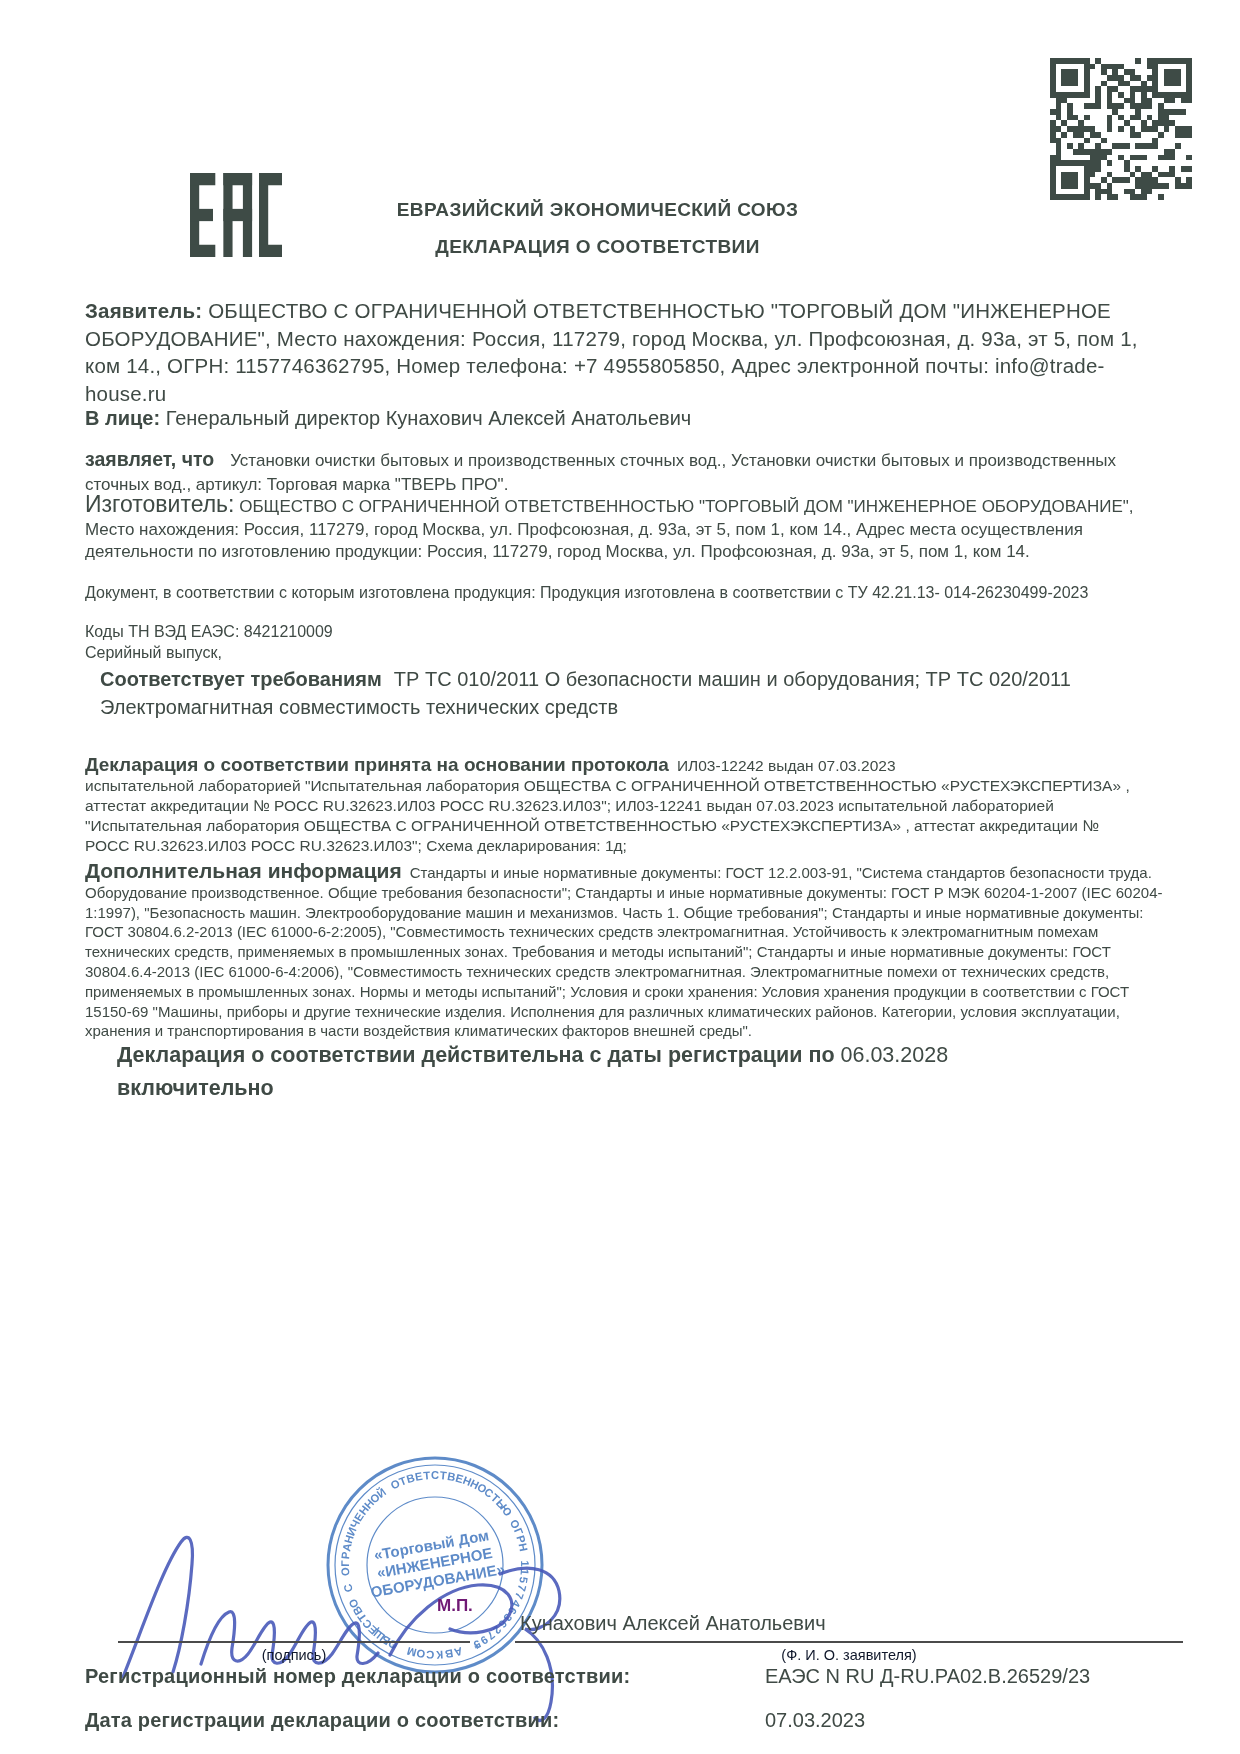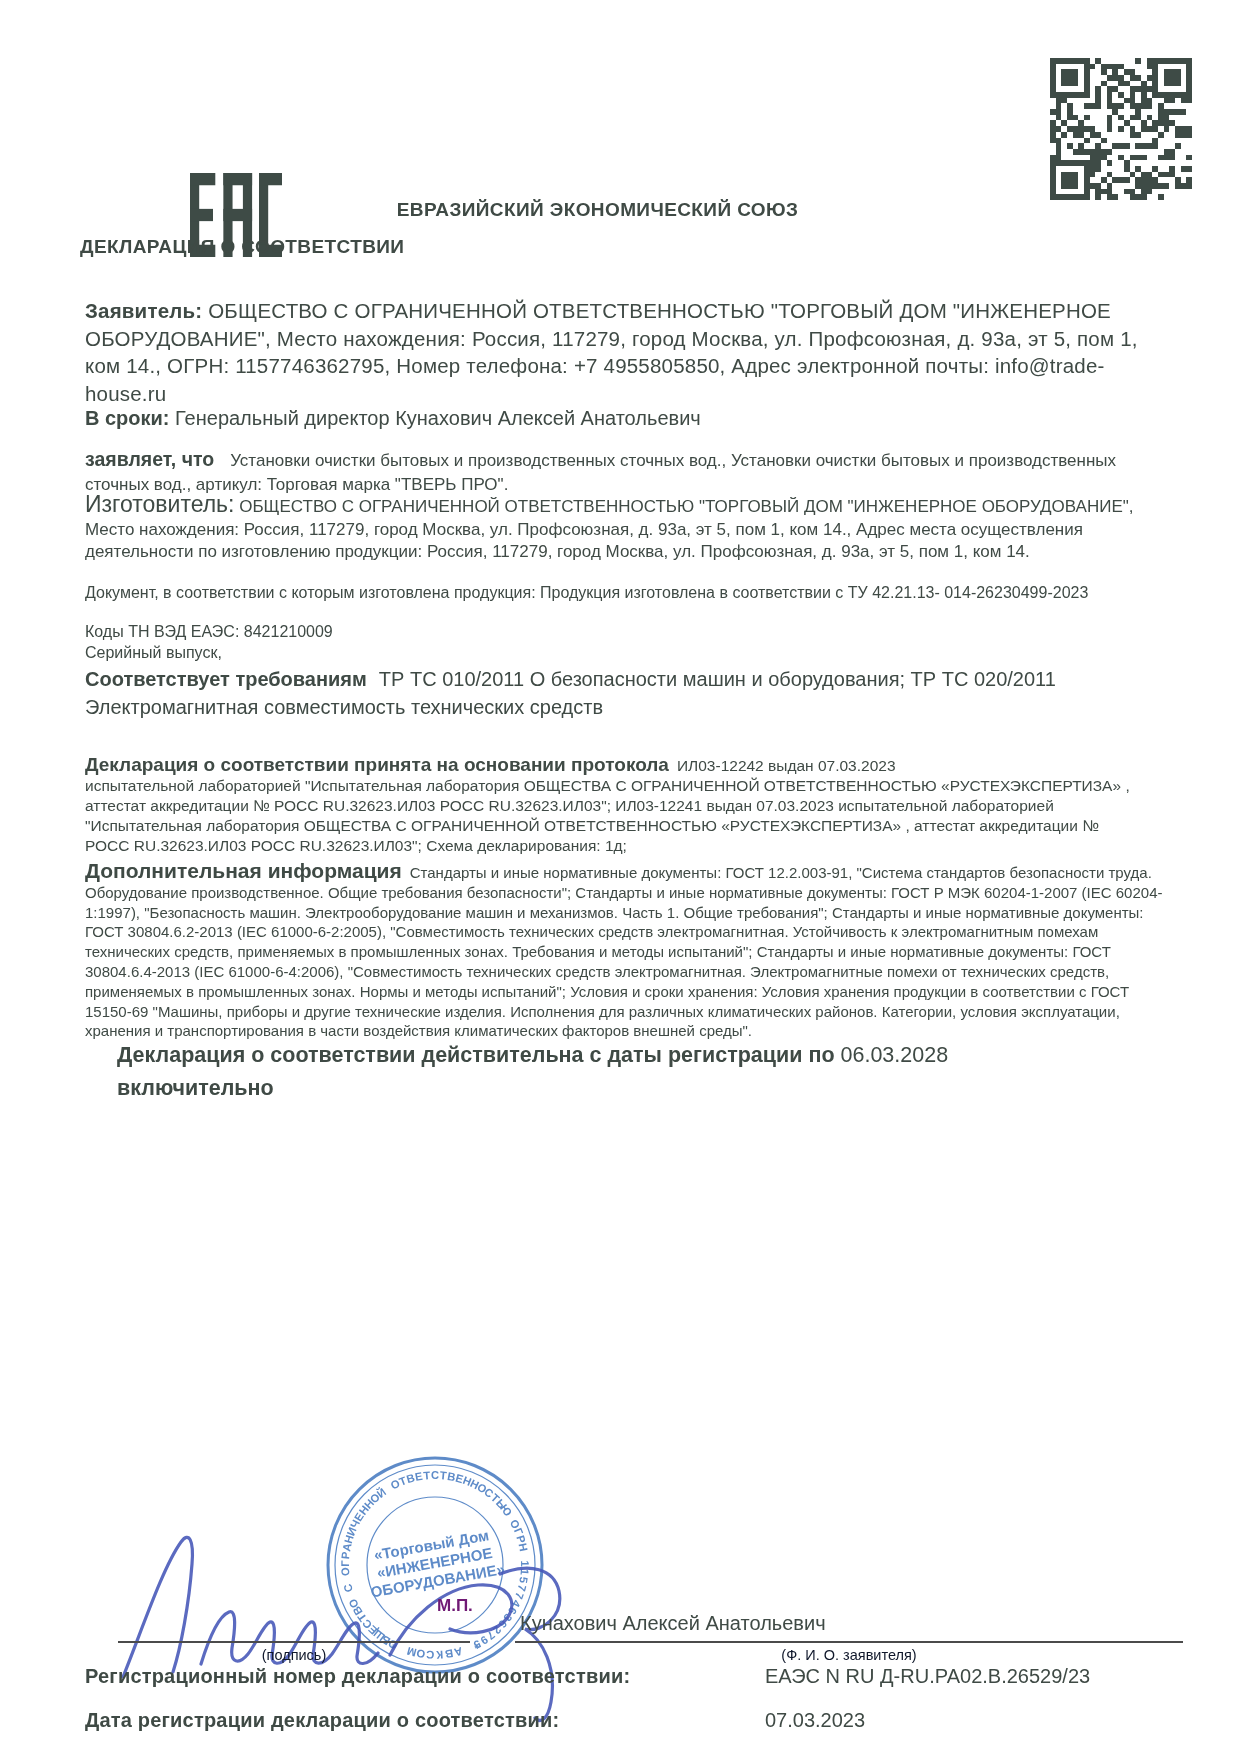--- a/index.html
+++ b/index.html
@@ -9,32 +9,32 @@
     margin:0 auto;
     padding-left:36px;
   }
   .abs{position:absolute;margin:0;}
   .par{position:absolute;margin:0;}
   b,.b{font-weight:bold;}
   
   .eac{left:190px;top:173px;}
   .qr{left:1050px;top:56px;}
   .t1{left:80px;top:199px;width:1035px;text-align:center;font-size:19px;font-weight:bold;letter-spacing:.4px;}
-  .t2{left:80px;top:236px;width:1035px;text-align:left;font-size:19px;font-weight:bold;letter-spacing:.4px;}
+  .t2{left:80px;top:236px;width:1035px;text-align:center;font-size:19px;font-weight:bold;letter-spacing:.4px;}
   
   .p-app{left:85px;top:297px;width:1080px;font-size:20.5px;line-height:27.5px;letter-spacing:.2px;}
   .p-person{left:85px;top:407px;width:1080px;font-size:20px;}
   .p-decl{left:85px;top:447px;width:1080px;font-size:17px;line-height:24px;}
   .decl-lbl{font-size:19.5px;font-weight:bold;margin-right:16px;}
   .p-manu{left:85px;top:493px;width:1082px;font-size:17px;line-height:22.6px;}
   .manu-lbl{font-size:23px;font-weight:normal;}
   .p-doc{left:85px;top:582px;width:1082px;font-size:16px;line-height:21px;}
   .p-tn{left:85px;top:623px;width:1082px;font-size:16px;}
   .p-serial{left:85px;top:644px;width:1082px;font-size:16px;}
-  .p-comp{left:85px;top:666px;width:1080px;font-size:20px;line-height:27.5px;}
+  .p-comp{left:100px;top:666px;width:1080px;font-size:20px;line-height:27.5px;}
   .comp-lbl{font-weight:bold;margin-right:12px;}
   .p-basis{left:85px;top:755px;width:1062px;font-size:15.5px;line-height:20px;}
   .basis-lbl{font-size:19px;font-weight:bold;margin-right:8px;}
   .basis-text{display:block;}
   .p-add{left:85px;top:861px;width:1085px;font-size:15px;line-height:19.8px;}
   .add-lbl{font-size:21px;font-weight:bold;margin-right:8px;}
   .p-valid{left:85px;top:1039px;width:1085px;font-size:21.5px;font-weight:bold;line-height:33px;margin-left:32px;}
   .valid-date{font-weight:normal;}
   .valid-suffix{display:block;}
   
@@ -394,21 +394,21 @@
       <rect x="15" y="24" width="1" height="1" fill="#3e4b46"></rect>
       <rect x="16" y="24" width="1" height="1" fill="#3e4b46"></rect>
       <rect x="19" y="24" width="1" height="1" fill="#3e4b46"></rect>
     </svg>
 
   <div class="abs t1">ЕВРАЗИЙСКИЙ ЭКОНОМИЧЕСКИЙ СОЮЗ</div>
   <div class="abs t2">ДЕКЛАРАЦИЯ О СООТВЕТСТВИИ</div>
 
   <p class="par p-app"><b>Заявитель:</b> <span>ОБЩЕСТВО С ОГРАНИЧЕННОЙ ОТВЕТСТВЕННОСТЬЮ "ТОРГОВЫЙ ДОМ "ИНЖЕНЕРНОЕ ОБОРУДОВАНИЕ", Место нахождения: Россия, 117279, город Москва, ул. Профсоюзная, д. 93а, эт 5, пом 1, ком 14., ОГРН: 1157746362795, Номер телефона: +7 4955805850, Адрес электронной почты: info@trade-house.ru</span></p>
 
-  <p class="par p-person"><b>В сроки:</b> <span>Генеральный директор Кунахович Алексей Анатольевич</span></p>
+  <p class="par p-person"><b>В лице:</b> <span>Генеральный директор Кунахович Алексей Анатольевич</span></p>
 
   <p class="par p-decl"><span class="decl-lbl">заявляет, что</span><span>Установки очистки бытовых и производственных сточных вод., Установки очистки бытовых и производственных сточных вод., артикул: Торговая марка "ТВЕРЬ ПРО".</span></p>
 
   <p class="par p-manu"><span class="manu-lbl">Изготовитель:</span> <span>ОБЩЕСТВО С ОГРАНИЧЕННОЙ ОТВЕТСТВЕННОСТЬЮ "ТОРГОВЫЙ ДОМ "ИНЖЕНЕРНОЕ ОБОРУДОВАНИЕ", Место нахождения: Россия, 117279, город Москва, ул. Профсоюзная, д. 93а, эт 5, пом 1, ком 14., Адрес места осуществления деятельности по изготовлению продукции: Россия, 117279, город Москва, ул. Профсоюзная, д. 93а, эт 5, пом 1, ком 14.</span></p>
 
   <p class="par p-doc">Документ, в соответствии с которым изготовлена продукция: Продукция изготовлена в соответствии с ТУ 42.21.13- 014-26230499-2023</p>
   <p class="par p-tn">Коды ТН ВЭД ЕАЭС: 8421210009</p>
   <p class="par p-serial">Серийный выпуск,</p>
 
   <p class="par p-comp"><span class="comp-lbl">Соответствует требованиям</span><span>ТР ТС 010/2011 О безопасности машин и оборудования; ТР ТС 020/2011 Электромагнитная совместимость технических средств</span></p>

